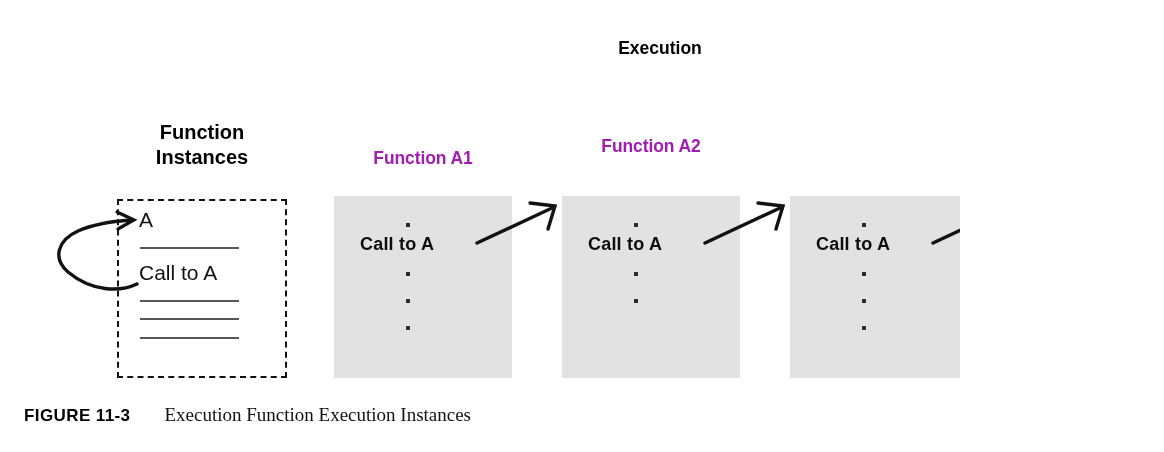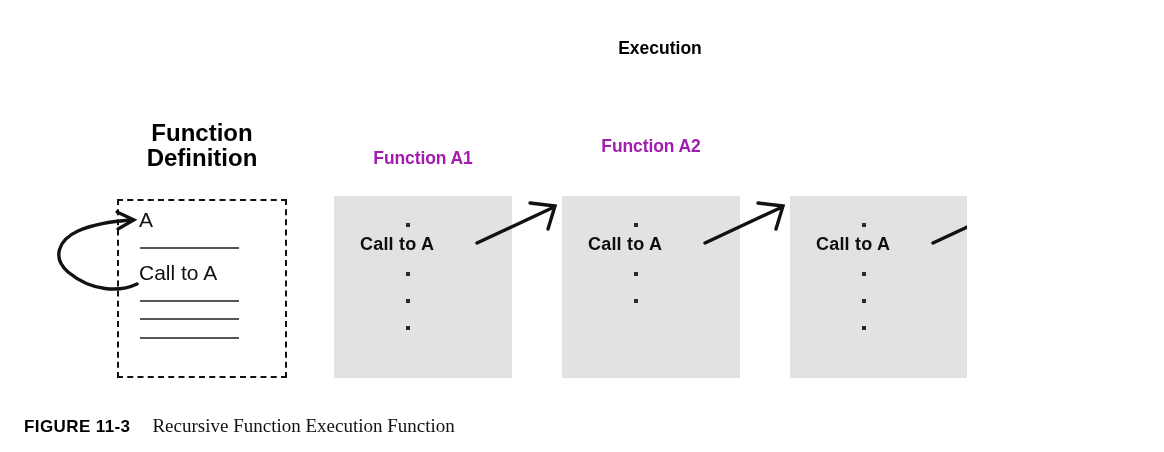--- a/index.html
+++ b/index.html
@@ -10,21 +10,20 @@
   body {
     font-family: "Liberation Sans", sans-serif;
     -webkit-font-smoothing: antialiased;
   }
   #figure-root {
     position: relative;
     width: 960px;
     height: 452px;
     background: #ffffff;
     overflow: hidden;
-    padding-left: 7px;
   }
 
   
   .hdr {
     position: absolute;
     font-family: "Liberation Sans", sans-serif;
     font-weight: bold;
     font-size: 17.5px;
     color: #a21caf;
     letter-spacing: -0.1px;
@@ -50,21 +49,21 @@
 
   
   #def-title {
     position: absolute;
     left: 102px;
     top: 120px;
     width: 200px;
     text-align: center;
     font-family: "Liberation Sans", sans-serif;
     font-weight: bold;
-    font-size: 24px;
+    font-size: 20px;
     line-height: 25px;
     color: #000000;
   }
 
   
   #def-box {
     position: absolute;
     left: 117px;
     top: 199px;
     width: 170px;
@@ -148,24 +147,25 @@
     top: 0;
     width: 1164px;
     height: 452px;
     pointer-events: none;
   }
 
   
   #caption {
     position: absolute;
     left: 24px;
-    top: 415px;
+    top: 404px;
     display: flex;
     align-items: baseline;
     white-space: nowrap;
+    gap: 12px;
   }
   #caption-label {
     font-family: "Liberation Sans", sans-serif;
     font-weight: bold;
     font-size: 17px;
     letter-spacing: 0.4px;
     color: #000000;
   }
   #caption-text {
     font-family: "Liberation Serif", serif;
@@ -178,21 +178,21 @@
 <body>
 
 <div id="figure-root">
 
   <div id="exec-title">
     <div>Execution</div>
   </div>
 
   <div id="def-title">
     <div>Function</div>
-    <div>Definition</div>
+    <div>Instances</div>
   </div>
 
   <div id="def-box"></div>
   <div id="def-label-a">A</div>
   <div class="def-rule" style="top:247px;"></div>
   <div id="def-label-call">Call to A</div>
   <div class="def-rule" style="top:300px;"></div>
   <div class="def-rule" style="top:318px;"></div>
   <div class="def-rule" style="top:337px;"></div>
 
@@ -245,16 +245,16 @@
     </g>
 
     <g stroke="#121212" stroke-width="3.4" fill="none" stroke-linecap="round">
       <line x1="933" y1="243" x2="1008" y2="208"></line>
       <path d="M 986,203 L 1011,206 L 1004,229"></path>
     </g>
   </svg>
 
   <div id="caption">
     <span id="caption-label">FIGURE 11-3</span>
-    <span id="caption-text">Recursive Function Execution Function</span>
+    <span id="caption-text">Execution Function Execution Instances</span>
   </div>
 
 </div>
 
 </body></html>

